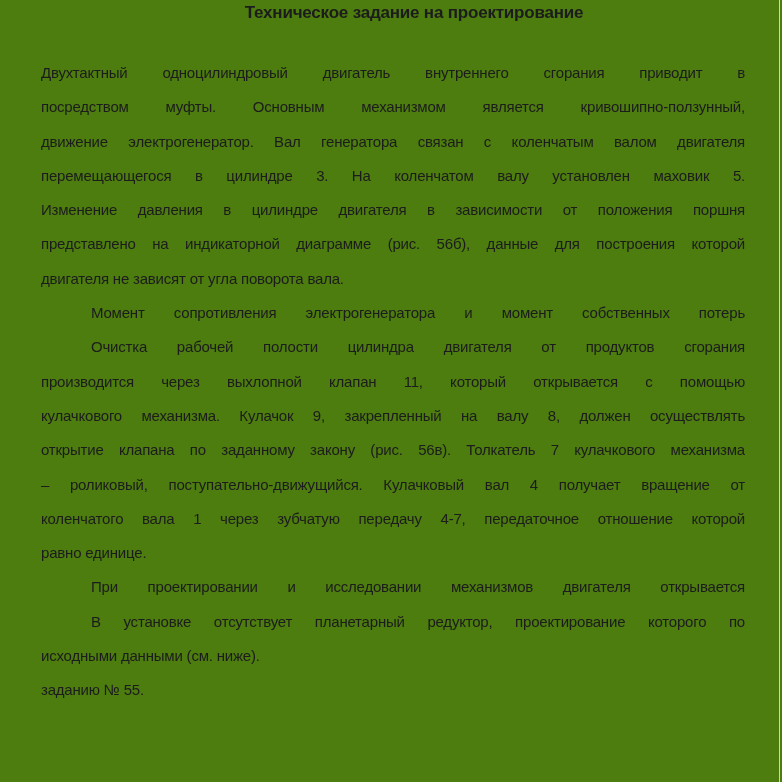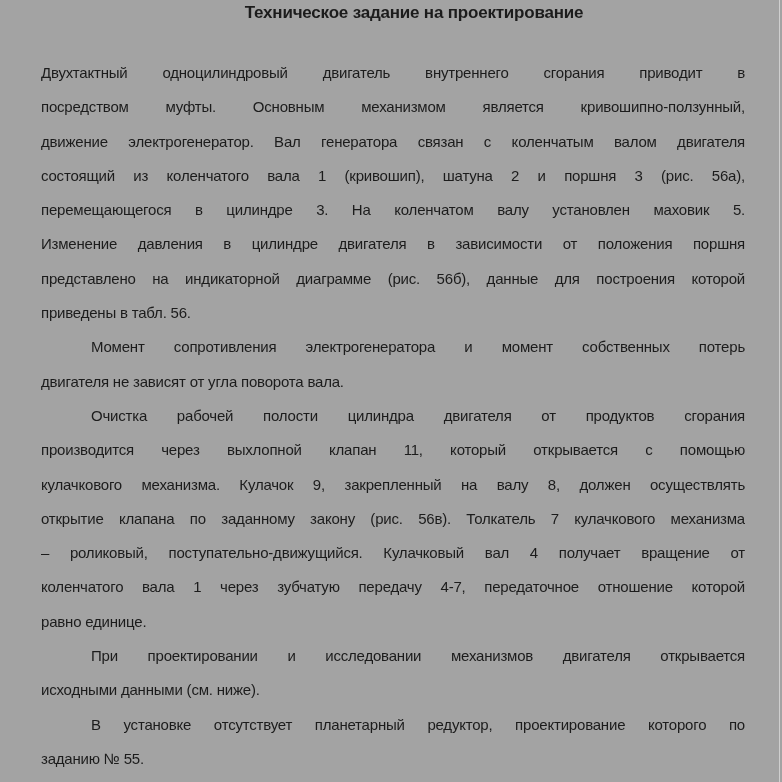--- a/index.html
+++ b/index.html
@@ -4,21 +4,21 @@
 <style>
   html, body {
     margin: 0;
     padding: 0;
     background: #ffffff;
   }
   .page {
     position: relative;
     width: 782px;
     height: 782px;
-    background: #a3a3a3;
+    background: #4d7c0f;
     overflow: hidden;
     font-family: "Liberation Sans", "DejaVu Sans", sans-serif;
     color: #1c1c1c;
   }
   .right-edge {
     position: absolute;
     top: 0;
     right: 2px;
     width: 1px;
     height: 100%;
@@ -62,33 +62,31 @@
 </style>
 </head>
 <body>
 
 <div class="page">
   <div class="doc-title">Техническое задание на проектирование</div>
   <div class="doc-body">
       <div class="line">Двухтактный одноцилиндровый двигатель внутреннего сгорания приводит в</div>
       <div class="line">посредством муфты. Основным механизмом является кривошипно-ползунный,</div>
       <div class="line">движение электрогенератор. Вал генератора связан с коленчатым валом двигателя</div>
-      <div class="line">состоящий из коленчатого вала 1 (кривошип), шатуна 2 и поршня 3 (рис. 56а),</div>
       <div class="line">перемещающегося в цилиндре 3. На коленчатом валу установлен маховик 5.</div>
       <div class="line">Изменение давления в цилиндре двигателя в зависимости от положения поршня</div>
       <div class="line">представлено на индикаторной диаграмме (рис. 56б), данные для построения которой</div>
-      <div class="line last">приведены в табл. 56.</div>
+      <div class="line last">двигателя не зависят от угла поворота вала.</div>
       <div class="line indent">Момент сопротивления электрогенератора и момент собственных потерь</div>
-      <div class="line last">двигателя не зависят от угла поворота вала.</div>
       <div class="line indent">Очистка рабочей полости цилиндра двигателя от продуктов сгорания</div>
       <div class="line">производится через выхлопной клапан 11, который открывается с помощью</div>
       <div class="line">кулачкового механизма. Кулачок 9, закрепленный на валу 8, должен осуществлять</div>
       <div class="line">открытие клапана по заданному закону (рис. 56в). Толкатель 7 кулачкового механизма</div>
       <div class="line">– роликовый, поступательно-движущийся. Кулачковый вал 4 получает вращение от</div>
       <div class="line">коленчатого вала 1 через зубчатую передачу 4-7, передаточное отношение которой</div>
       <div class="line last">равно единице.</div>
       <div class="line indent">При проектировании и исследовании механизмов двигателя открывается</div>
+      <div class="line indent">В установке отсутствует планетарный редуктор, проектирование которого по</div>
       <div class="line last">исходными данными (см. ниже).</div>
-      <div class="line indent">В установке отсутствует планетарный редуктор, проектирование которого по</div>
       <div class="line last">заданию № 55.</div>
     </div>
   <div class="right-edge"></div>
 </div>
 
 </body></html>

